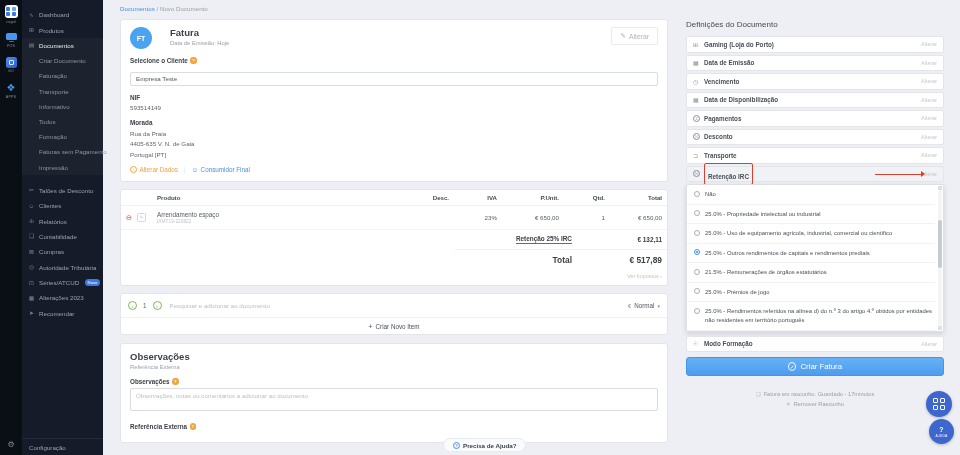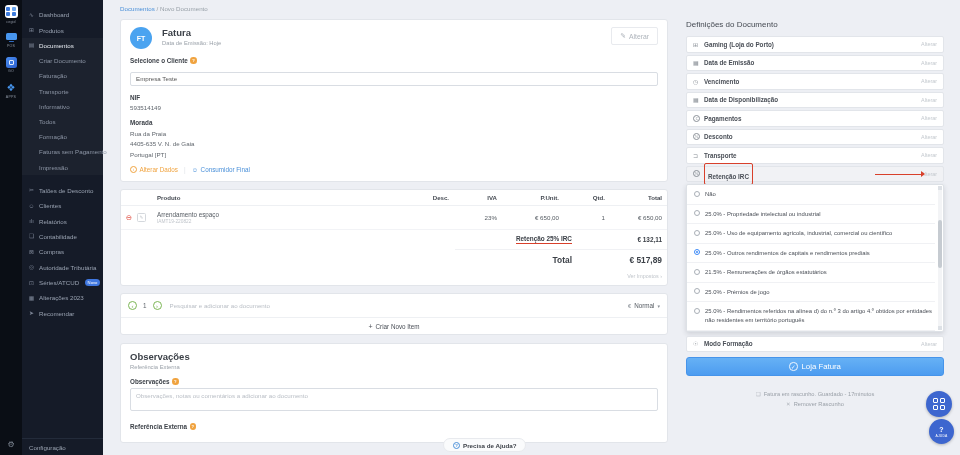--- a/index.html
+++ b/index.html
@@ -41,21 +41,21 @@
   .crumb-link{color:#4a90d9;cursor:pointer}
   .cols{display:flex;gap:18px}
   .left{width:548px;flex:none}
   .right{flex:1;min-width:0}
   .card{background:#fff;border:1px solid #e2e5ea;border-radius:3px}
 
   
   .c1{padding:7px 9px 8px}
   .c1-head{display:flex;align-items:flex-start}
   .avatar{width:22px;height:22px;border-radius:50%;background:#4aa3f0;color:#fff;font-size:7px;font-weight:bold;display:flex;align-items:center;justify-content:center;flex:none}
-  .c1-titles{margin-left:10px}
+  .c1-titles{margin-left:18px}
   .title{font-size:9.5px;font-weight:bold;color:#3c4148}
   .subtitle{font-size:5.8px;color:#9aa1a9;margin-top:1.5px}
   .alterar-btn{margin-left:auto;display:flex;align-items:center;gap:3px;color:#aeb4bb;font-size:6.8px;border:1px solid #e8eaee;border-radius:2px;padding:4px 8px;cursor:pointer}
   .f-label{font-size:6.3px;font-weight:bold;color:#3c4148;margin:8px 0 3px;display:flex;align-items:center;gap:2.5px}
   .help-dot{width:6.5px;height:6.5px;border-radius:50%;background:#f0a33f;color:#fff;font-size:4.2px;display:inline-flex;align-items:center;justify-content:center;font-weight:bold;flex:none}
   .text-input{width:100%;height:14px;border:1px solid #d9dde3;border-radius:2px;font-size:6.2px;color:#555;padding:0 5px;outline:none;background:#fff}
   .value{font-size:6.2px;color:#60666d}
   .addr{font-size:6.2px;color:#60666d;line-height:1.55;margin-top:1px}
   .links{display:flex;align-items:center;gap:6px;margin-top:7px;font-size:6.3px}
   .link{display:flex;gap:2.5px;align-items:center;cursor:pointer}
@@ -473,21 +473,21 @@
       </div>
 
       <div class="def-row">
         <span class="def-ico">☉</span>
         <span class="def-label">Modo Formação</span>
         <span class="def-alt">Alterar</span>
       </div>
 
       <div class="create-btn">
         <span class="btn-check">✓</span>
-        <span>Loja Fatura</span>
+        <span>Criar Fatura</span>
       </div>
 
       <div class="draft">
         <span class="tiny-ico">❏</span>
         <span>Fatura em rascunho. Guardado - 17minutos</span>
       </div>
       <div class="remove-draft">
         <span class="tiny-ico">✕</span>
         <span>Remover Rascunho</span>
       </div>

